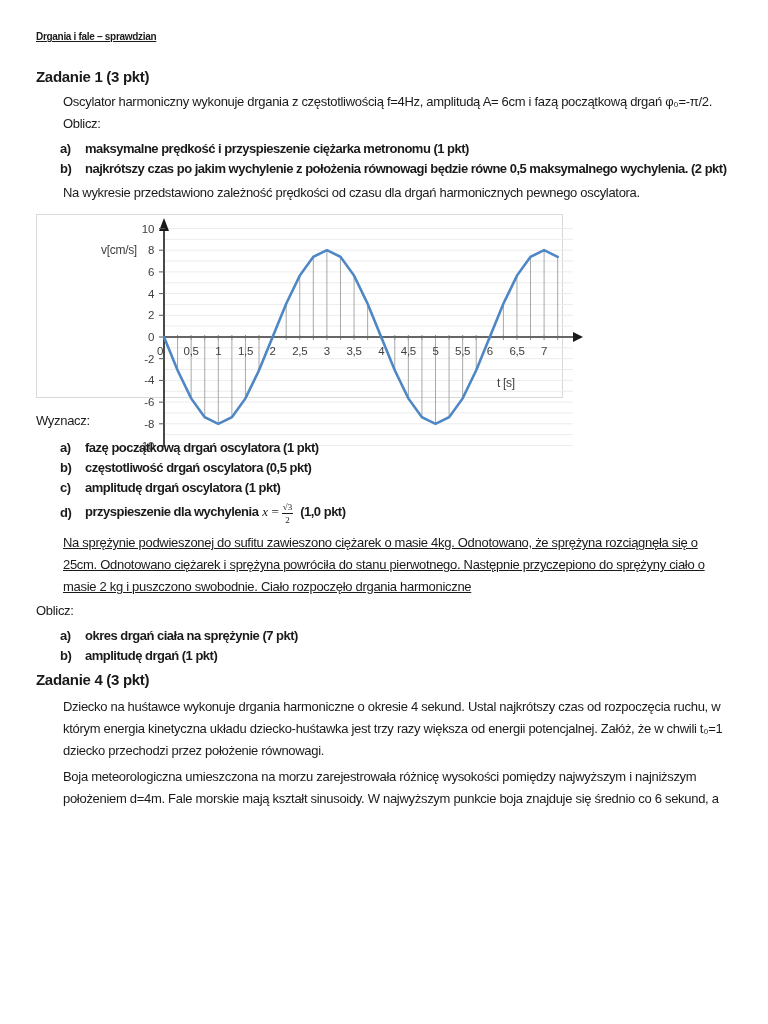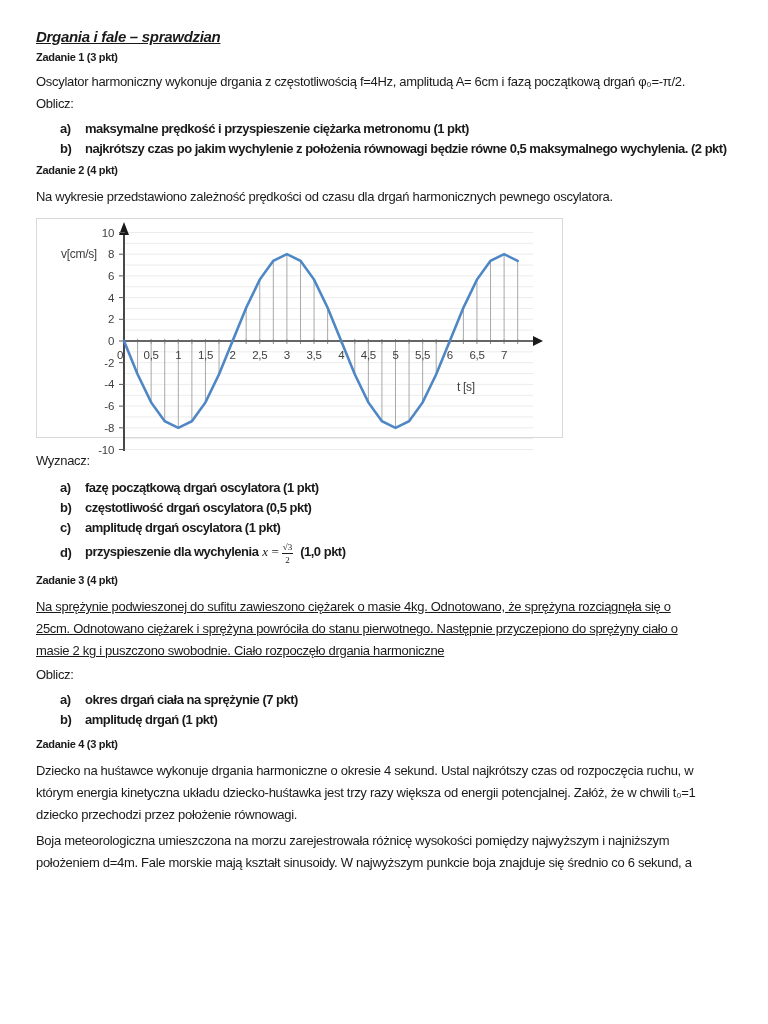--- a/index.html
+++ b/index.html
@@ -6,25 +6,25 @@
   html, body { width: 768px; height: 1024px; background: #ffffff; overflow: hidden; }
   body {
     font-family: "Liberation Sans", sans-serif;
     color: #1a1a1a;
     font-size: 13px;
     letter-spacing: -0.3px;
   }
   .doc { padding: 29px 30px 0 36px; }
 
   .title {
-    font-size: 15px; font-weight: 700; text-decoration: underline;
-    line-height: 16px; margin-bottom: 4px; font-style: italic;
-  }
-  .zheading { font-size: 11px; font-weight: 700; line-height: 16px; }
-  .para-line { line-height: 22px; white-space: nowrap; }
+    font-size: 10px; font-weight: 700; text-decoration: underline;
+    line-height: 16px; margin-bottom: 24px;
+  }
+  .zheading { font-size: 15px; font-weight: 700; line-height: 16px; }
+  .para-line { line-height: 22px; white-space: nowrap; margin-left: 27px; }
   .plain { line-height: 22px; }
 
   .mb2 { margin-bottom: 2px; text-decoration: underline; } .mb3 { margin-bottom: 3px; }
   .mb4 { margin-bottom: 4px; } .mb6 { margin-bottom: 6px; }
   .mb8 { margin-bottom: 8px; } .mb10 { margin-bottom: 10px; }
   .mb12 { margin-bottom: 12px; }
 
   .list { }
   .li { display: flex; line-height: 20px; font-weight: 700; letter-spacing: -0.5px; }
   .li .marker { width: 25px; margin-left: 24px; flex: 0 0 auto; }
@@ -35,21 +35,21 @@
   .math .var { font-style: italic; }
   .frac {
     display: inline-block; vertical-align: middle; text-align: center;
     font-size: 9px; line-height: 10px; letter-spacing: 0; margin: 0 3px;
     font-family: "Liberation Serif", serif;
   }
   .frac .num { display: block; border-bottom: 1px solid #1a1a1a; padding: 0 1px 1px 1px; }
   .frac .den { display: block; padding-top: 1px; }
 
   .chart-wrap {
-    width: 527px; height: 220px; border: 1px solid #d9d9d9; background: #ffffff;
+    width: 527px; height: 184px; border: 1px solid #d9d9d9; background: #ffffff; padding-left: 40px;
   }
   .chart-wrap svg { display: block; }
 </style>
 </head>
 <body>
 
 <div class="doc">
 
   <div class="title">Drgania i fale – sprawdzian</div>
 
@@ -62,21 +62,20 @@
     <div class="li">
       <span class="marker">a)</span>
       <span class="li-text">maksymalne prędkość i przyspieszenie ciężarka metronomu (1 pkt)</span>
     </div>
     <div class="li">
       <span class="marker">b)</span>
       <span class="li-text">najkrótszy czas po jakim wychylenie z położenia równowagi będzie równe 0,5 maksymalnego wychylenia. (2 pkt)</span>
     </div>
   </div>
 
-  <div class="zheading mb8">Zadanie 2 (4 pkt)</div>
   <div class="para-line mb10">Na wykresie przedstawiono zależność prędkości od czasu dla drgań harmonicznych pewnego oscylatora.</div>
 
   <div class="chart-wrap mb12">
     <svg id="chart-svg" width="525" height="258" viewBox="0 0 525 258">
         <line x1="87" y1="230.5" x2="496" y2="230.5" stroke="#ececec" stroke-width="1"></line>
         <line x1="87" y1="219.64999999999998" x2="496" y2="219.64999999999998" stroke="#ececec" stroke-width="1"></line>
         <line x1="87" y1="208.8" x2="496" y2="208.8" stroke="#ececec" stroke-width="1"></line>
         <line x1="87" y1="197.95" x2="496" y2="197.95" stroke="#ececec" stroke-width="1"></line>
         <line x1="87" y1="187.1" x2="496" y2="187.1" stroke="#ececec" stroke-width="1"></line>
         <line x1="87" y1="176.25" x2="496" y2="176.25" stroke="#ececec" stroke-width="1"></line>
@@ -209,21 +208,20 @@
     <div class="li">
       <span class="marker">c)</span>
       <span class="li-text">amplitudę drgań oscylatora (1 pkt)</span>
     </div>
     <div class="li li-tall">
       <span class="marker">d)</span>
       <span class="li-text"><span>przyspieszenie dla wychylenia</span><span class="math"><span class="var">x</span> <span>=</span><span class="frac"><span class="num">√3</span><span class="den">2</span></span></span><span>(1,0 pkt)</span></span>
     </div>
   </div>
 
-  <div class="zheading mb8">Zadanie 3 (4 pkt)</div>
   <div class="mb2">
     <div class="para-line">Na sprężynie podwieszonej do sufitu zawieszono ciężarek o masie 4kg. Odnotowano, że sprężyna rozciągnęła się o</div>
     <div class="para-line">25cm. Odnotowano ciężarek i sprężyna powróciła do stanu pierwotnego. Następnie przyczepiono do sprężyny ciało o</div>
     <div class="para-line">masie 2 kg i puszczono swobodnie. Ciało rozpoczęło drgania harmoniczne</div>
   </div>
   <div class="plain mb4">Oblicz:</div>
   <div class="list mb6">
     <div class="li">
       <span class="marker">a)</span>
       <span class="li-text">okres drgań ciała na sprężynie (7 pkt)</span>

